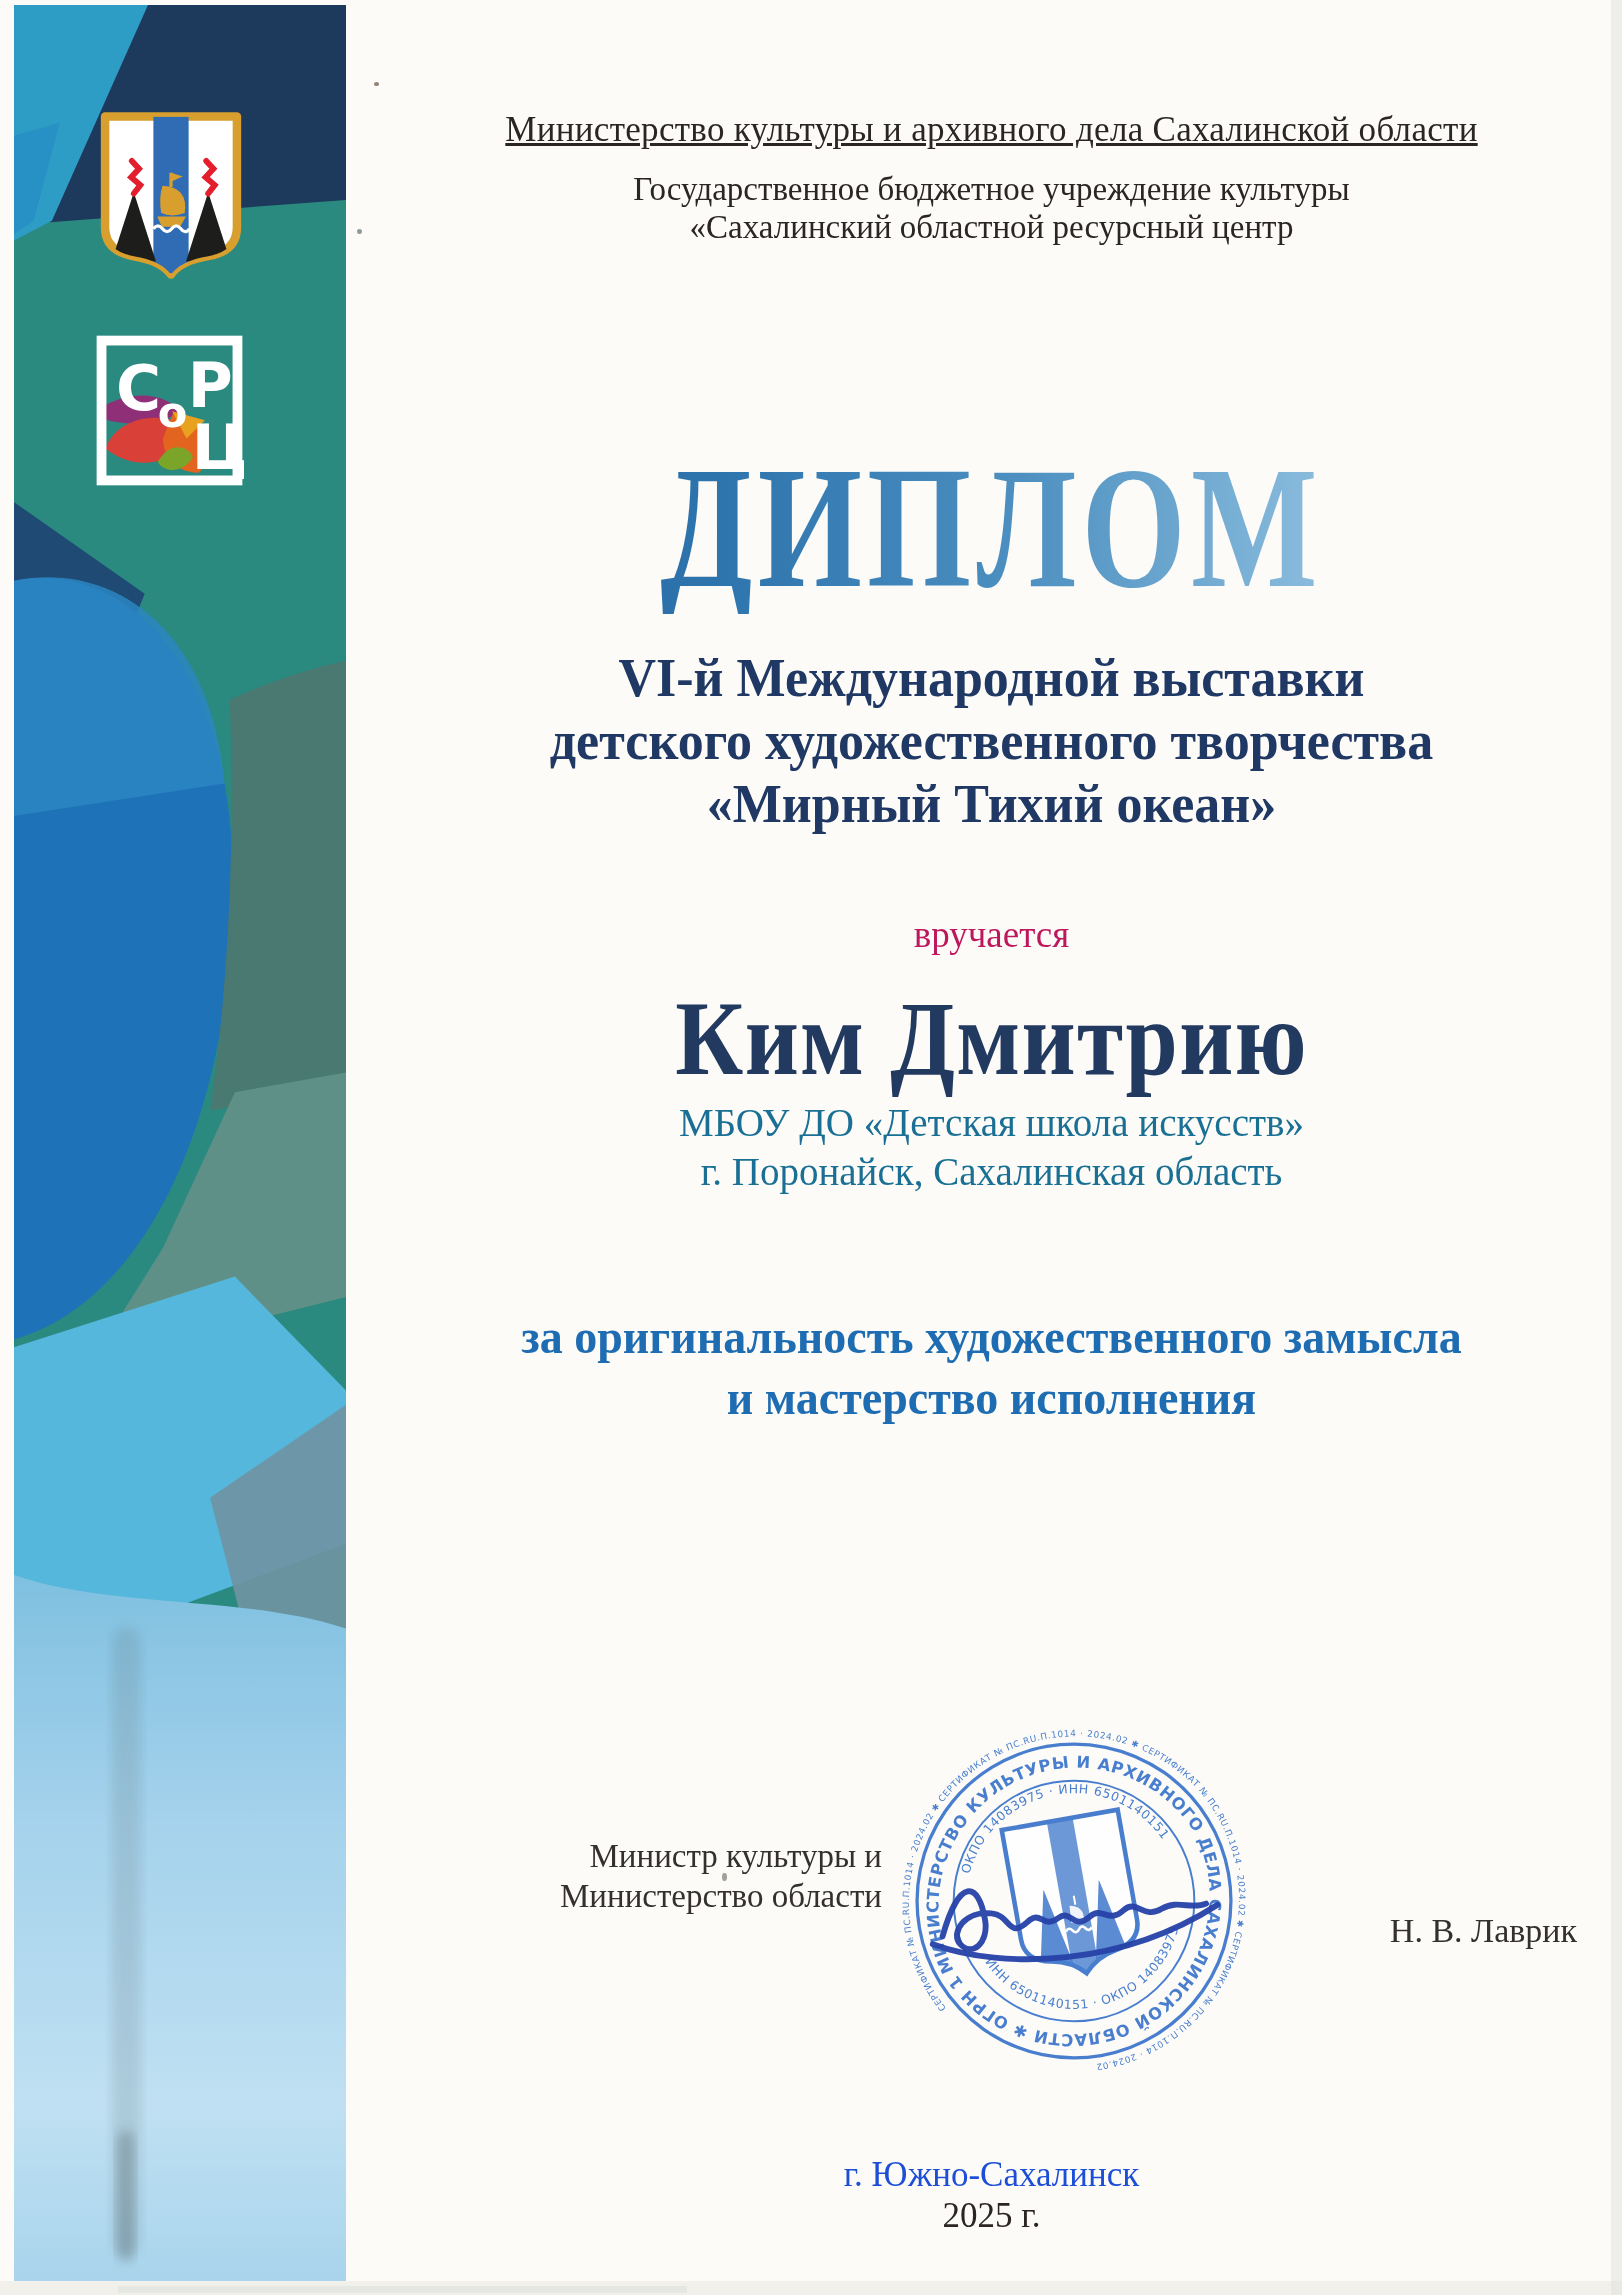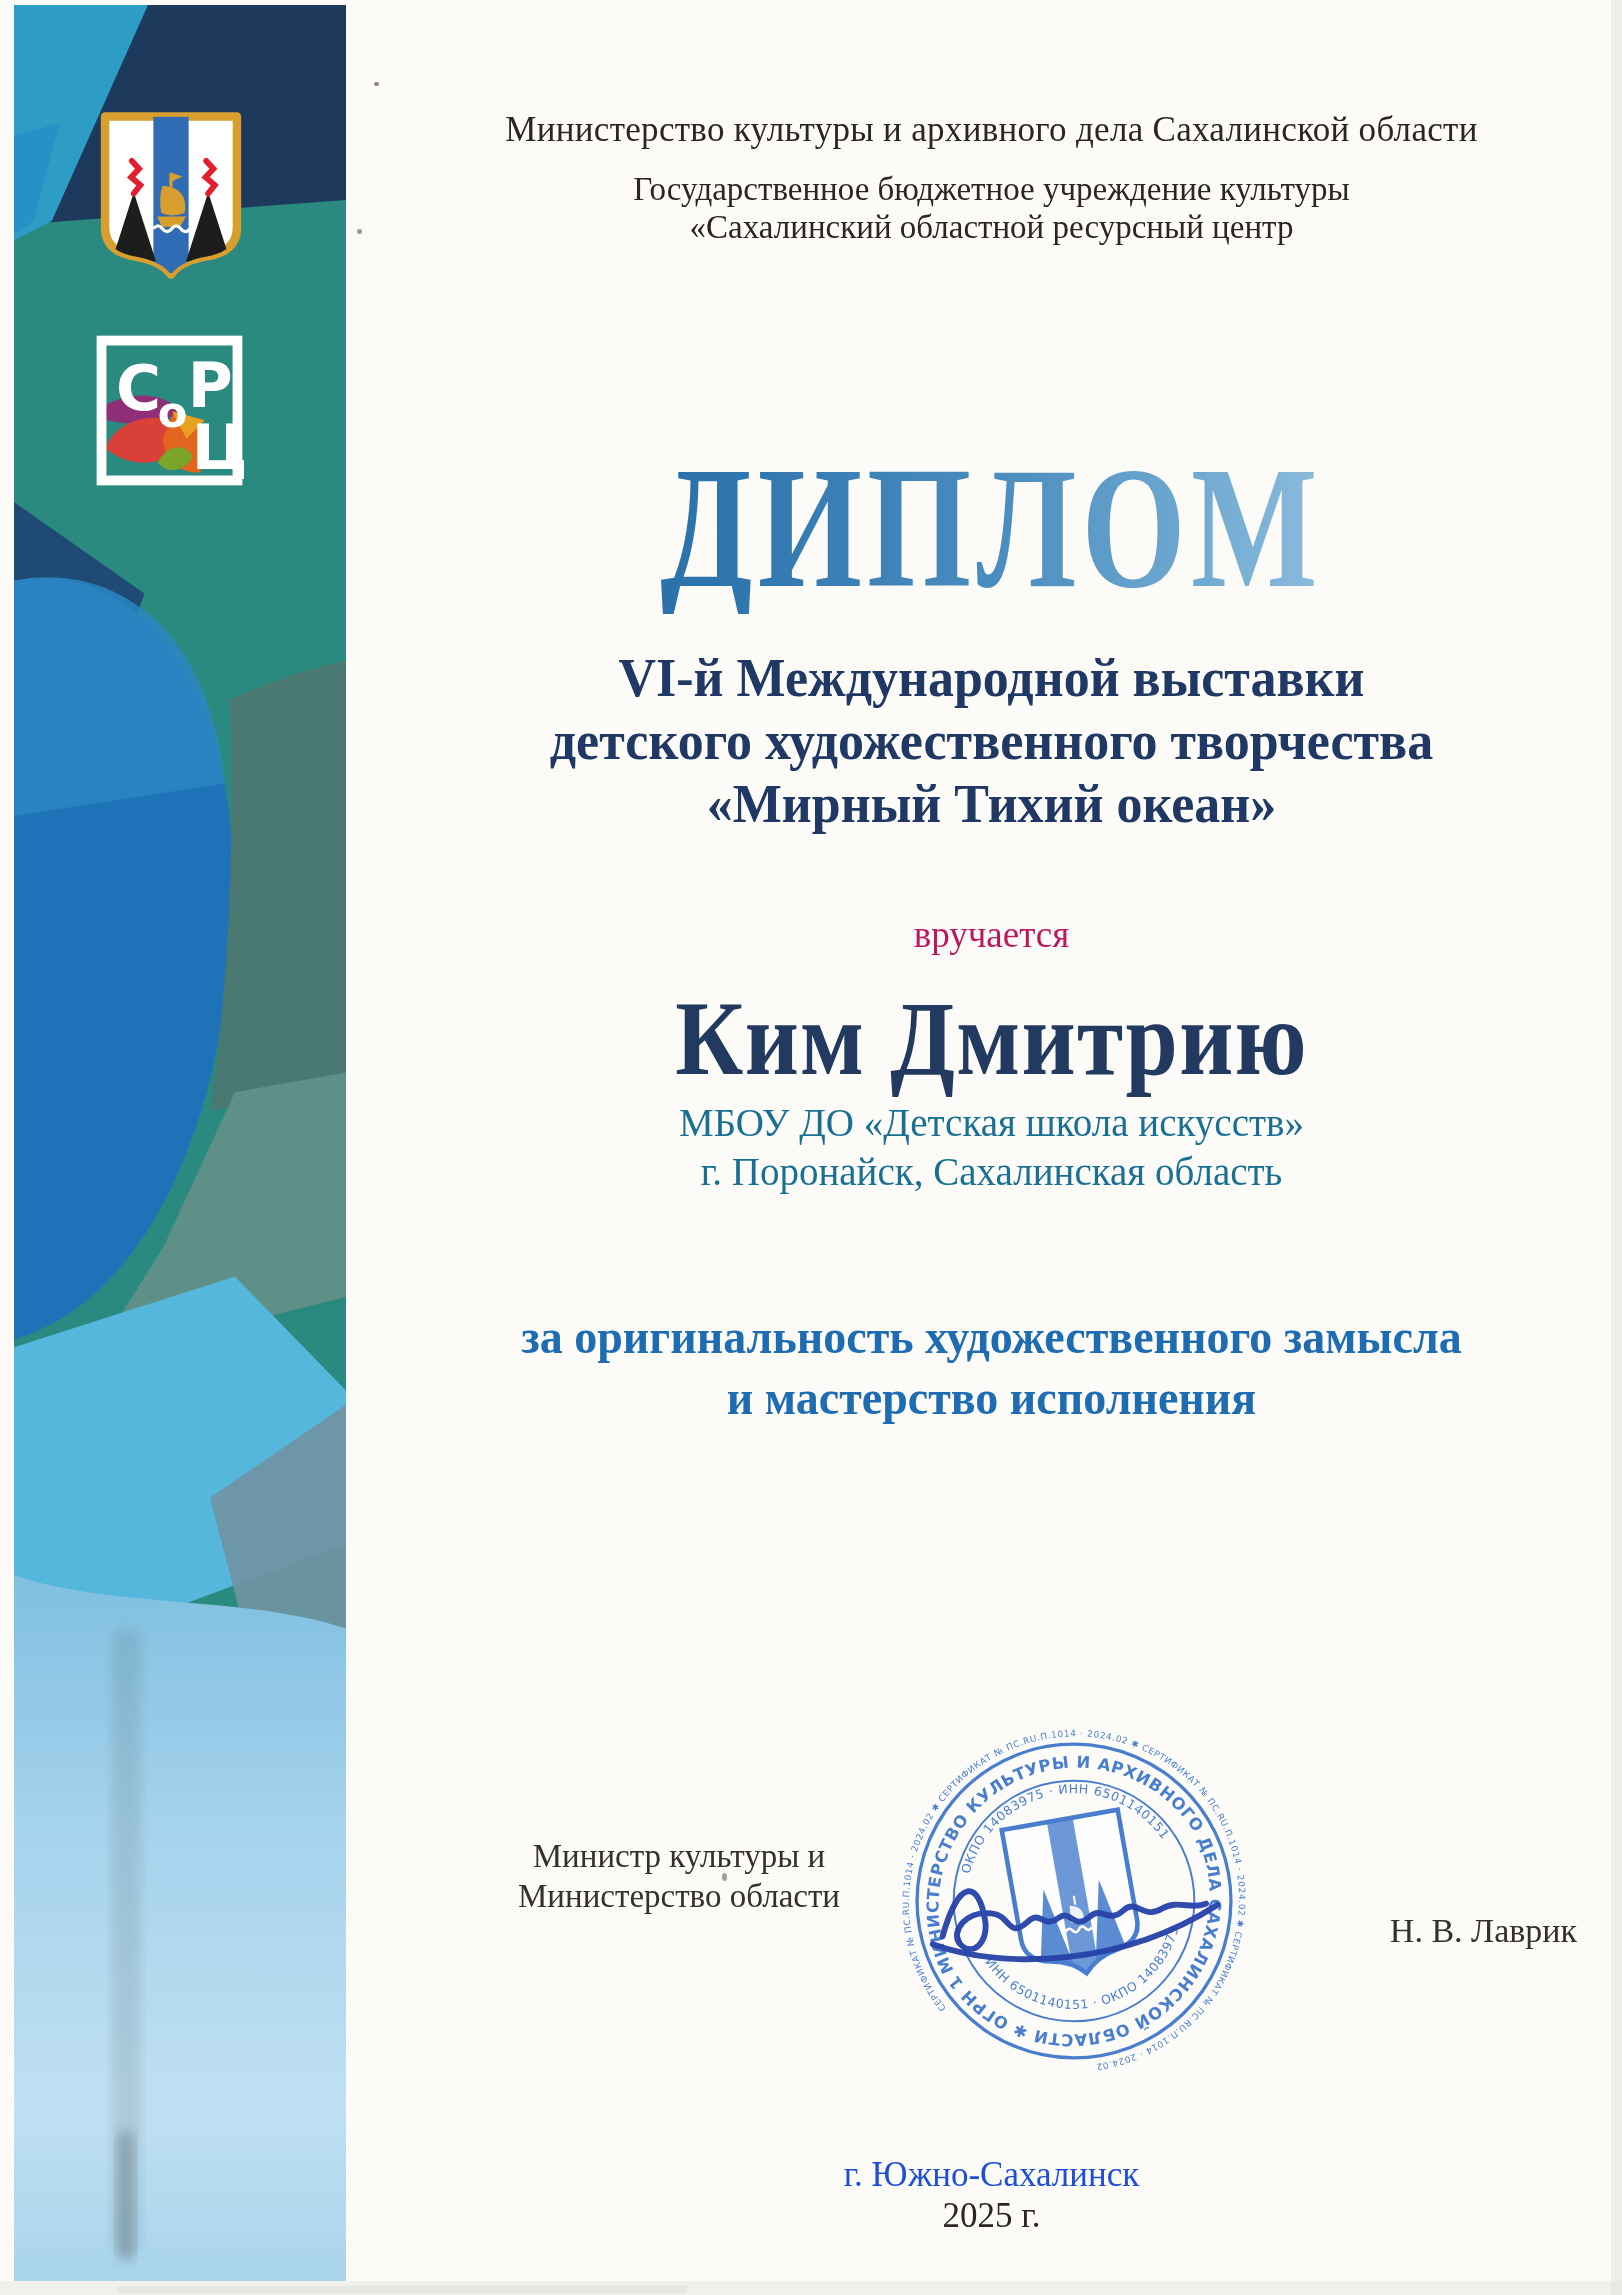--- a/index.html
+++ b/index.html
@@ -9,41 +9,41 @@
     font-family:"Liberation Serif","DejaVu Serif",serif;
   }
   .abs{position:absolute;}
   .center-col{position:absolute;left:360px;width:1263px;text-align:center;}
   
   #band{left:14.4px;top:5.2px;width:332px;height:2277px;}
   
   #coat{left:97px;top:110px;width:148px;height:171px;}
   #sorc{left:95px;top:334px;width:149px;height:153px;}
   
-  .hdr1{top:110px;font-size:35px;line-height:39px;color:#2b2623;letter-spacing:0.3px;}
+  .hdr1{top:110px;font-size:35px;line-height:39px;color:#2b2623;letter-spacing:0.3px;text-decoration:underline;}
   .hdr2{top:170px;font-size:33px;line-height:38px;color:#2b2623;}
   
   .title{
     top:440px;font-size:134px;line-height:134px;font-weight:bold;letter-spacing:5.2px;
     transform:scaleY(1.3);transform-origin:50% 0;
     background:linear-gradient(90deg,#2a5e95 0%,#2d74ad 28%,#4c8fc0 52%,#7fb4d8 72%,#abd0e9 87%,#cfe6f5 100%);
     -webkit-background-clip:text;background-clip:text;
     color:transparent;-webkit-text-fill-color:transparent;
   }
   
   .event{top:647px;font-size:52px;line-height:60px;font-weight:bold;color:#203864;
          transform:scaleY(1.05);transform-origin:50% 0;}
   .presented{top:913px;font-size:37px;color:#be185d;}
   .recipient{top:983px;font-size:94px;line-height:98px;font-weight:bold;color:#233a60;
              transform:scaleY(1.12);transform-origin:50% 0;letter-spacing:1.3px;}
   .school{top:1098px;font-size:39px;line-height:49px;color:#1a7094;}
   .award{top:1307px;font-size:46px;line-height:58px;font-weight:bold;color:#1e6cb2;
          transform:scaleY(1.05);transform-origin:50% 0;}
   
-  .minister{left:476px;top:1836px;width:406px;font-size:33px;line-height:40px;color:#33302d;text-align:center;}
+  .minister{left:476px;top:1836px;width:406px;font-size:33px;line-height:40px;color:#33302d;text-align:right;}
   #stampbox{left:887px;top:1714px;width:374px;height:374px;}
   .signer{left:1302px;top:1912px;width:275px;font-size:34px;color:#33302d;text-align:right;}
   
   .city{top:2155px;font-size:35px;color:#1d4ed8;}
   .year{top:2196px;font-size:35px;color:#2b2623;}
   
   .speck{border-radius:50%;}
   .edge-bottom{left:0;top:2281px;width:1623px;height:14.4px;background:#f2f0ea;}
   .edge-bottom-bar{left:118px;top:2286px;width:569px;height:6.5px;background:#dfe4de;opacity:.7;}
   .edge-right{left:1611px;top:0;width:11.8px;height:2295px;background:#e3e2de;opacity:.55;}

